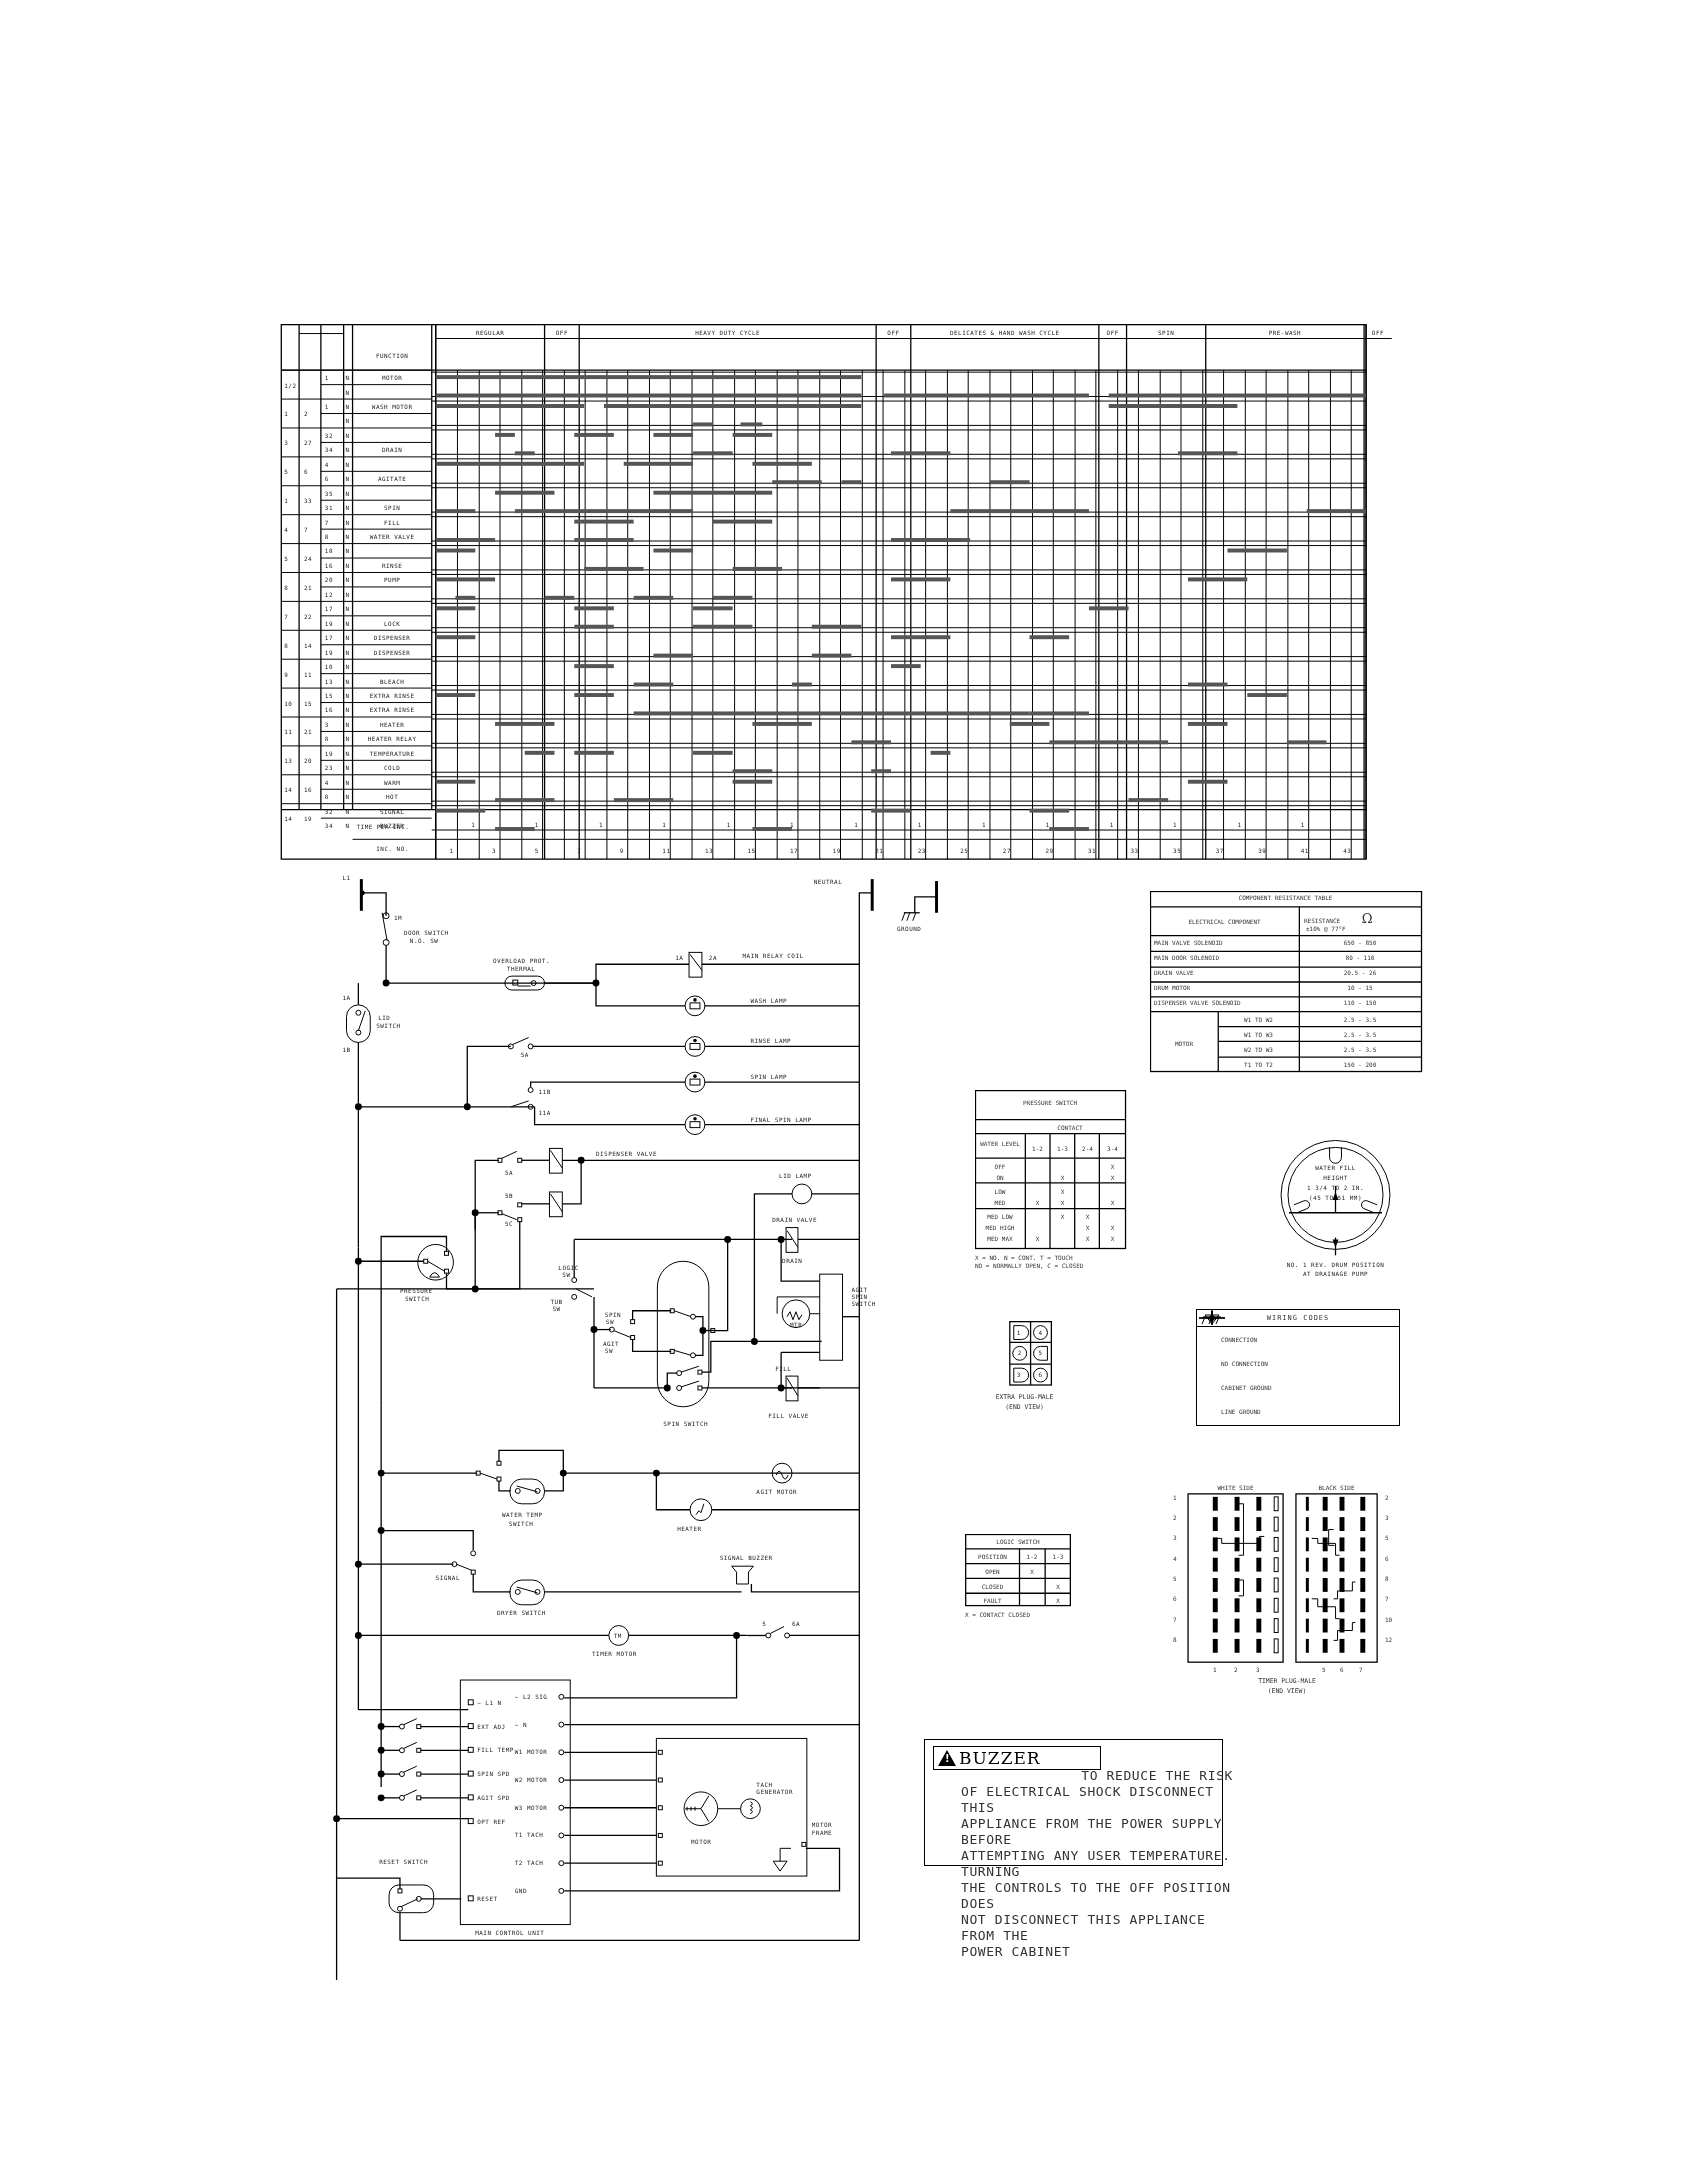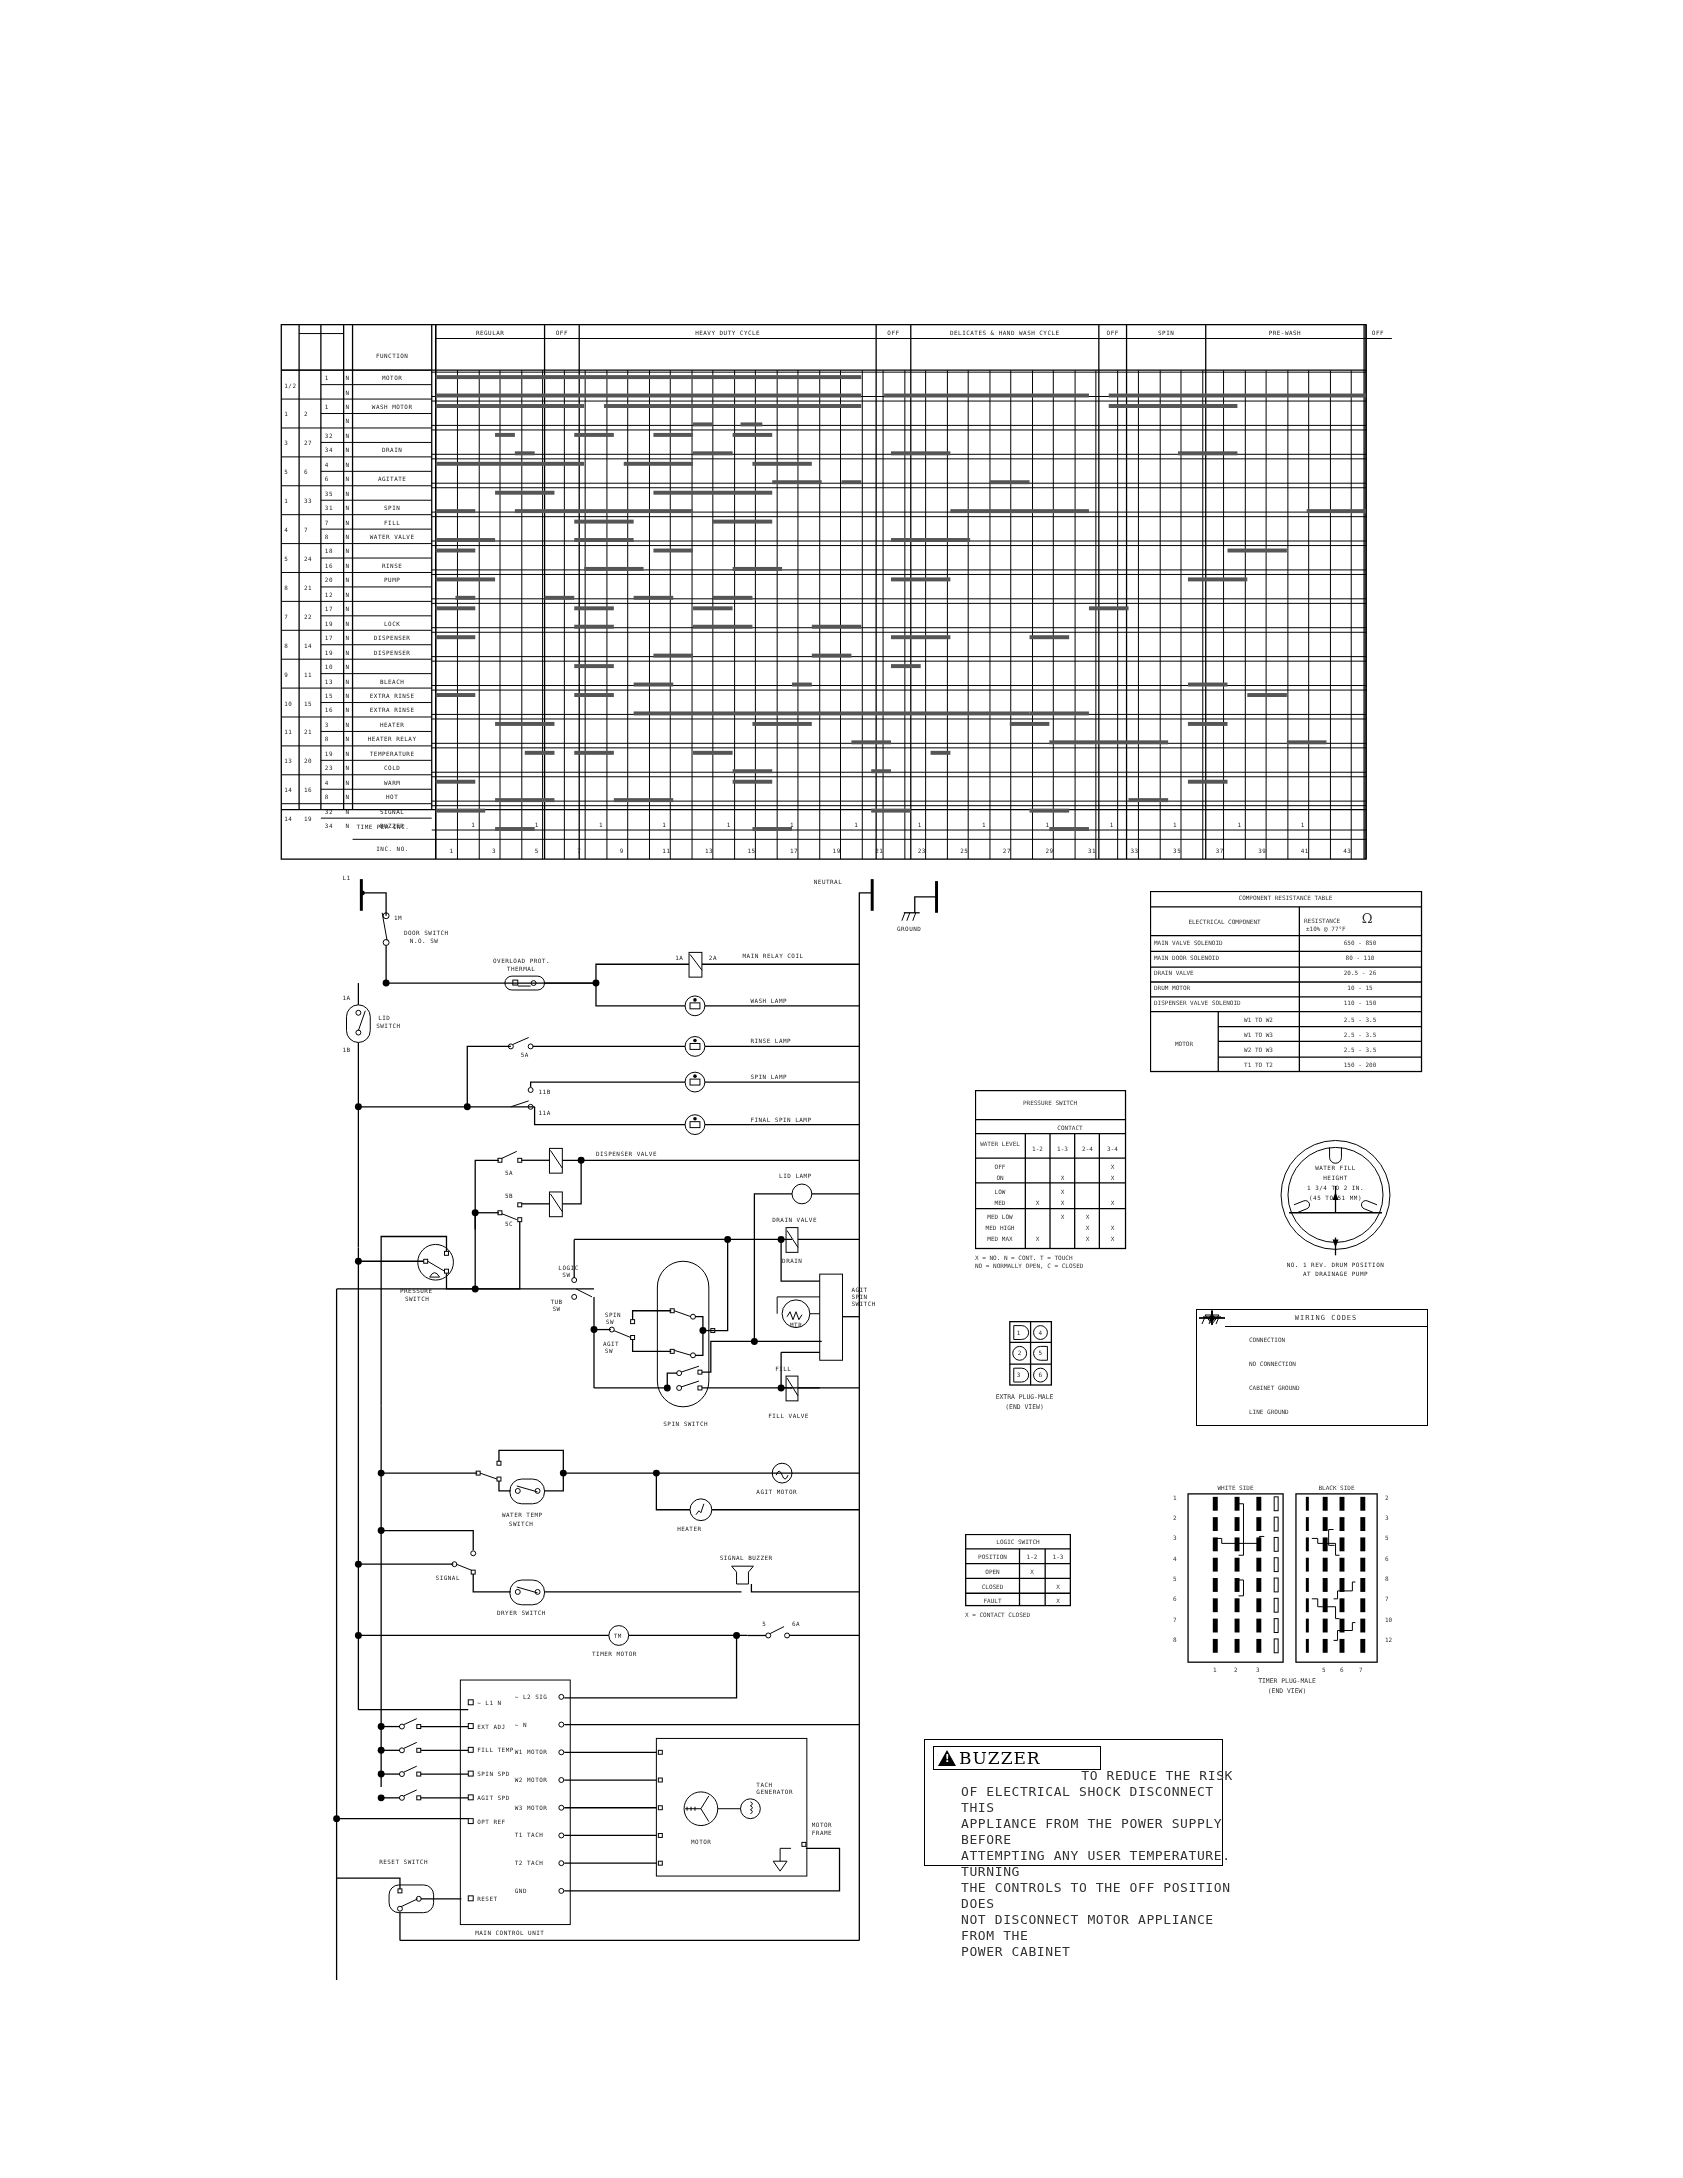--- a/index.html
+++ b/index.html
@@ -983,21 +983,21 @@
     </div>
 <div class="abs" style="left:0;top:164px;width:198px;font-size:6px;color:#333;">X = NO. N = CONT. T = TOUCH</div>
 <div class="abs" style="left:0;top:172px;width:198px;font-size:6px;color:#333;">NO = NORMALLY OPEN, C = CLOSED</div>
 </div>
 
 <div class="abs" style="left:960px;top:1392px;width:129px;text-align:center;font-size:6.4px;color:#333;line-height:10px;">
   <div>EXTRA PLUG-MALE</div>
   <div>(END VIEW)</div>
 </div>
 
-<div class="abs" style="left:1196px;top:1309px;width:202px;height:115px;border:1.5px solid #000;padding-left:28px;">
+<div class="abs" style="left:1196px;top:1309px;width:202px;height:115px;border:1.5px solid #000;">
   <div style="height:16px;border-bottom:1.5px solid #000;text-align:center;font-size:7px;line-height:16px;color:#333;letter-spacing:1px;">WIRING CODES</div>
   <div id="wc-items">
       <div style="display:flex;align-items:center;height:24px;padding-left:10px;">
         <span>
           <svg width="30" height="16" viewBox="0 0 30 16">
             <line x1="2" y1="8" x2="28" y2="8" stroke="#000" stroke-width="1.3"></line>
             <line x1="15" y1="1" x2="15" y2="15" stroke="#000" stroke-width="1.3"></line>
             <path d="M15,4 l4,4 l-4,4 l-4,-4 z"></path>
           </svg>
         </span>
@@ -1177,18 +1177,18 @@
     <span class="warn-tri"></span>
     <span>BUZZER</span>
   </div>
   <div class="warn-text">
     <span class="warn-lead">TO REDUCE THE RISK</span>
     <div id="warn-lines">
         <div>OF ELECTRICAL SHOCK DISCONNECT THIS</div>
         <div>APPLIANCE FROM THE POWER SUPPLY BEFORE</div>
         <div>ATTEMPTING ANY USER TEMPERATURE. TURNING</div>
         <div>THE CONTROLS TO THE OFF POSITION DOES</div>
-        <div>NOT DISCONNECT MOTOR APPLIANCE FROM THE</div>
+        <div>NOT DISCONNECT THIS APPLIANCE FROM THE</div>
         <div>POWER CABINET</div>
       </div>
   </div>
 </div>
 
 
 </body></html>

